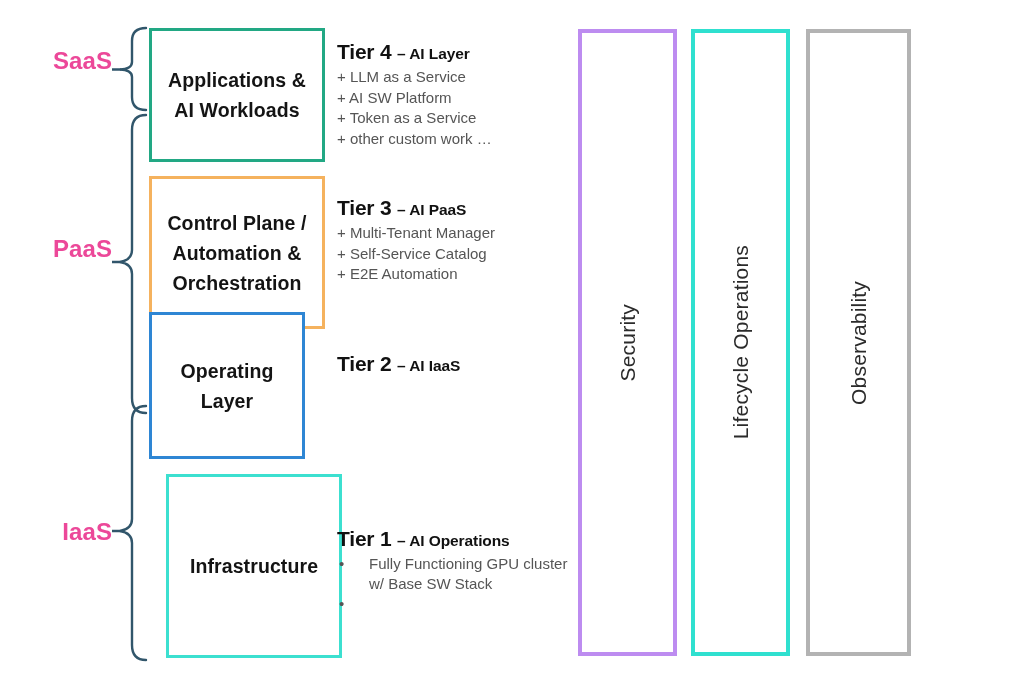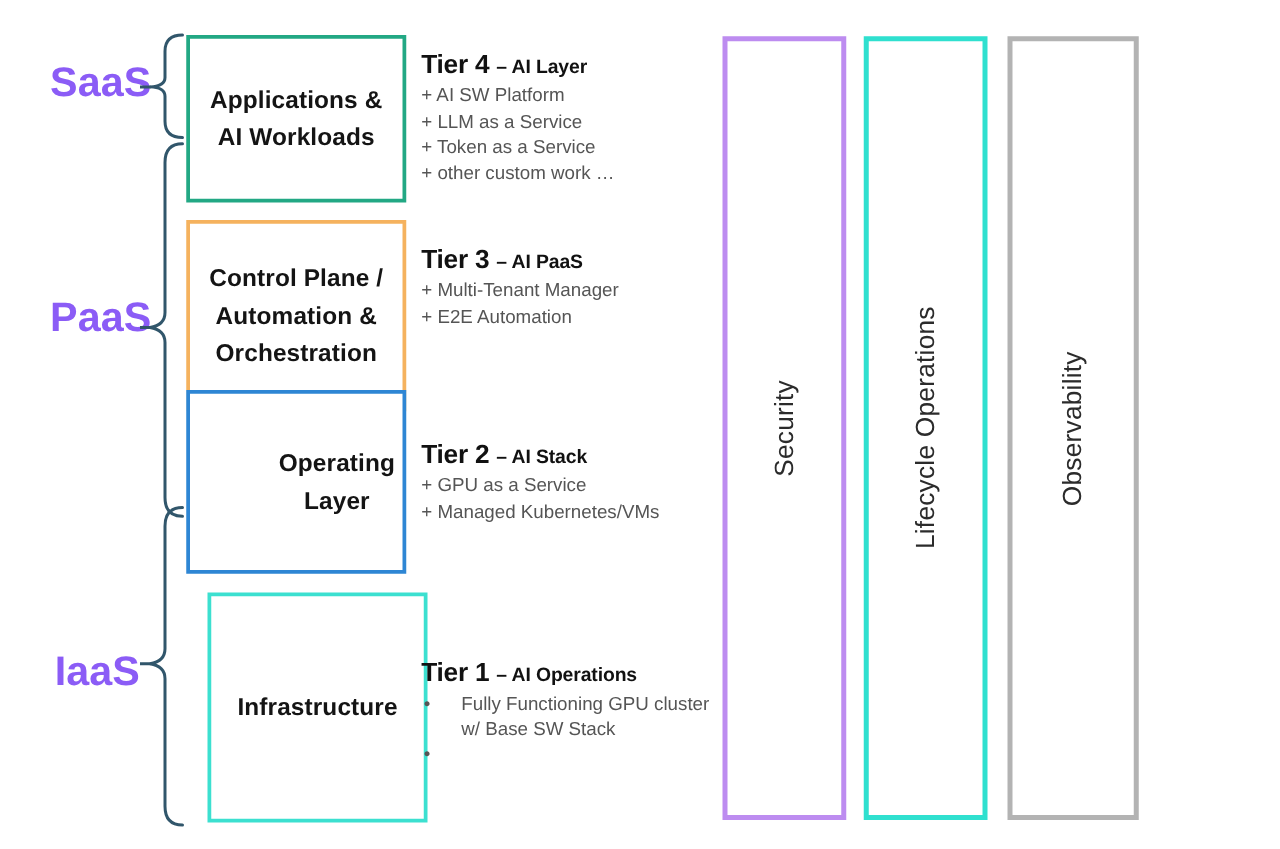--- a/index.html
+++ b/index.html
@@ -8,22 +8,22 @@
     background: #ffffff;
     font-family: "Liberation Sans", sans-serif;
     overflow: hidden;
   }
   #stage { position: relative; width: 1024px; height: 679px; background:#ffffff; }
 
   
   .svc-label {
     position: absolute;
     font-weight: bold;
-    font-size: 33px;
-    color: #8b5cf6;
+    font-size: 24px;
+    color: #ec4899;
     letter-spacing: .1px;
     white-space: nowrap;
     text-align: right;
   }
 
   
   .bracket { position: absolute; }
 
   
   .tier-box {
@@ -126,64 +126,61 @@
   </svg>
 
   <div class="tier-box" style="left:149px; top:28px; width:176px; height:134px; border-color:#22a884;">
     <div class="tier-box-title">Applications &amp;<br>AI Workloads</div>
   </div>
 
   <div class="tier-box" style="left:149px; top:176px; width:176px; height:153px; border-color:#f5b25e;">
     <div class="tier-box-title">Control Plane /<br>Automation &amp;<br>Orchestration</div>
   </div>
 
-  <div class="tier-box" style="left:149px; top:312px; width:176px; height:147px; border-color:#2e86d4;justify-content:flex-end;">
+  <div class="tier-box" style="left:149px; top:312px; width:156px; height:147px; border-color:#2e86d4;">
     <div class="tier-box-title">Operating<br>Layer</div>
   </div>
 
   <div class="tier-box" style="left:149px; top:474px; width:176px; height:184px; border-color:#3ce0d0;margin-left:17px;">
     <div class="tier-box-title">Infrastructure</div>
   </div>
 
   <div class="tier-desc" style="left:337px; top:40px;">
     <div class="tier-head">
       <span>Tier 4</span>
       <span class="sub"><span>–</span>
       <span>AI Layer</span></span>
     </div>
     <ul class="tier-list">
+      <li>+ LLM as a Service</li>
       <li>+ AI SW Platform</li>
-      <li>+ LLM as a Service</li>
       <li>+ Token as a Service</li>
       <li>+ other custom work …</li>
     </ul>
   </div>
 
   <div class="tier-desc" style="left:337px; top:196px;">
     <div class="tier-head">
       <span>Tier 3</span>
       <span class="sub"><span>–</span>
       <span>AI PaaS</span></span>
     </div>
     <ul class="tier-list">
       <li>+ Multi-Tenant Manager</li>
+      <li>+ Self-Service Catalog</li>
       <li>+ E2E Automation</li>
     </ul>
   </div>
 
   <div class="tier-desc" style="left:337px; top:352px;">
     <div class="tier-head">
       <span>Tier 2</span>
       <span class="sub"><span>–</span>
-      <span>AI Stack</span></span>
-    </div>
-    <ul class="tier-list">
-      <li>+ GPU as a Service</li>
-      <li>+ Managed Kubernetes/VMs</li>
-    </ul>
+      <span>AI IaaS</span></span>
+    </div>
   </div>
 
   <div class="tier-desc" style="left:337px; top:527px;">
     <div class="tier-head">
       <span>Tier 1</span>
       <span class="sub"><span>–</span>
       <span>AI Operations</span></span>
     </div>
     <ul class="tier-list bulleted">
       <li>

